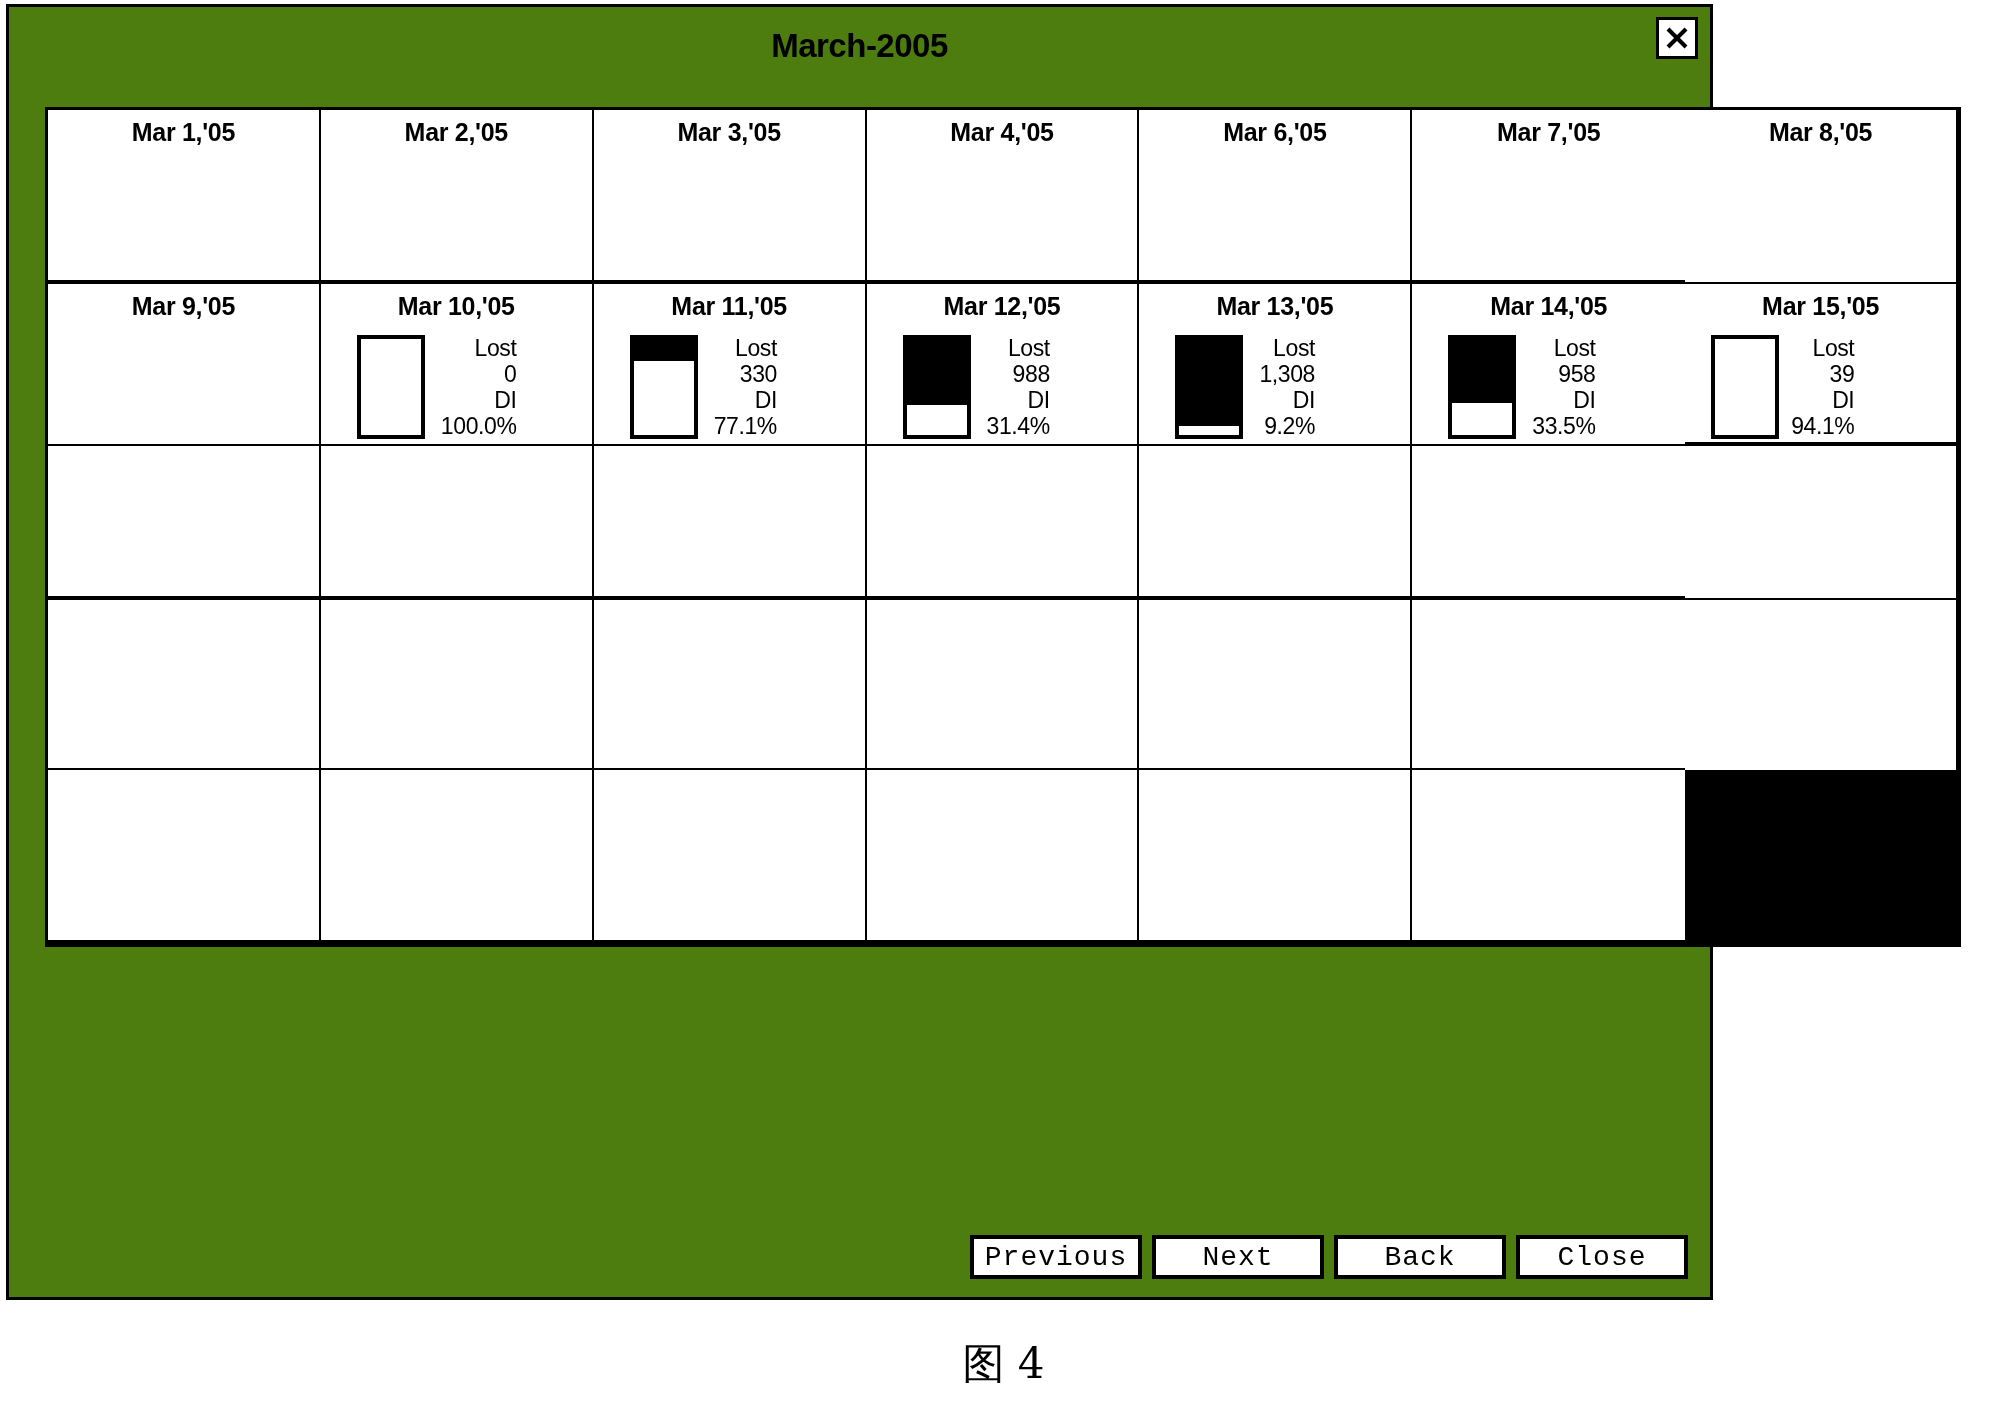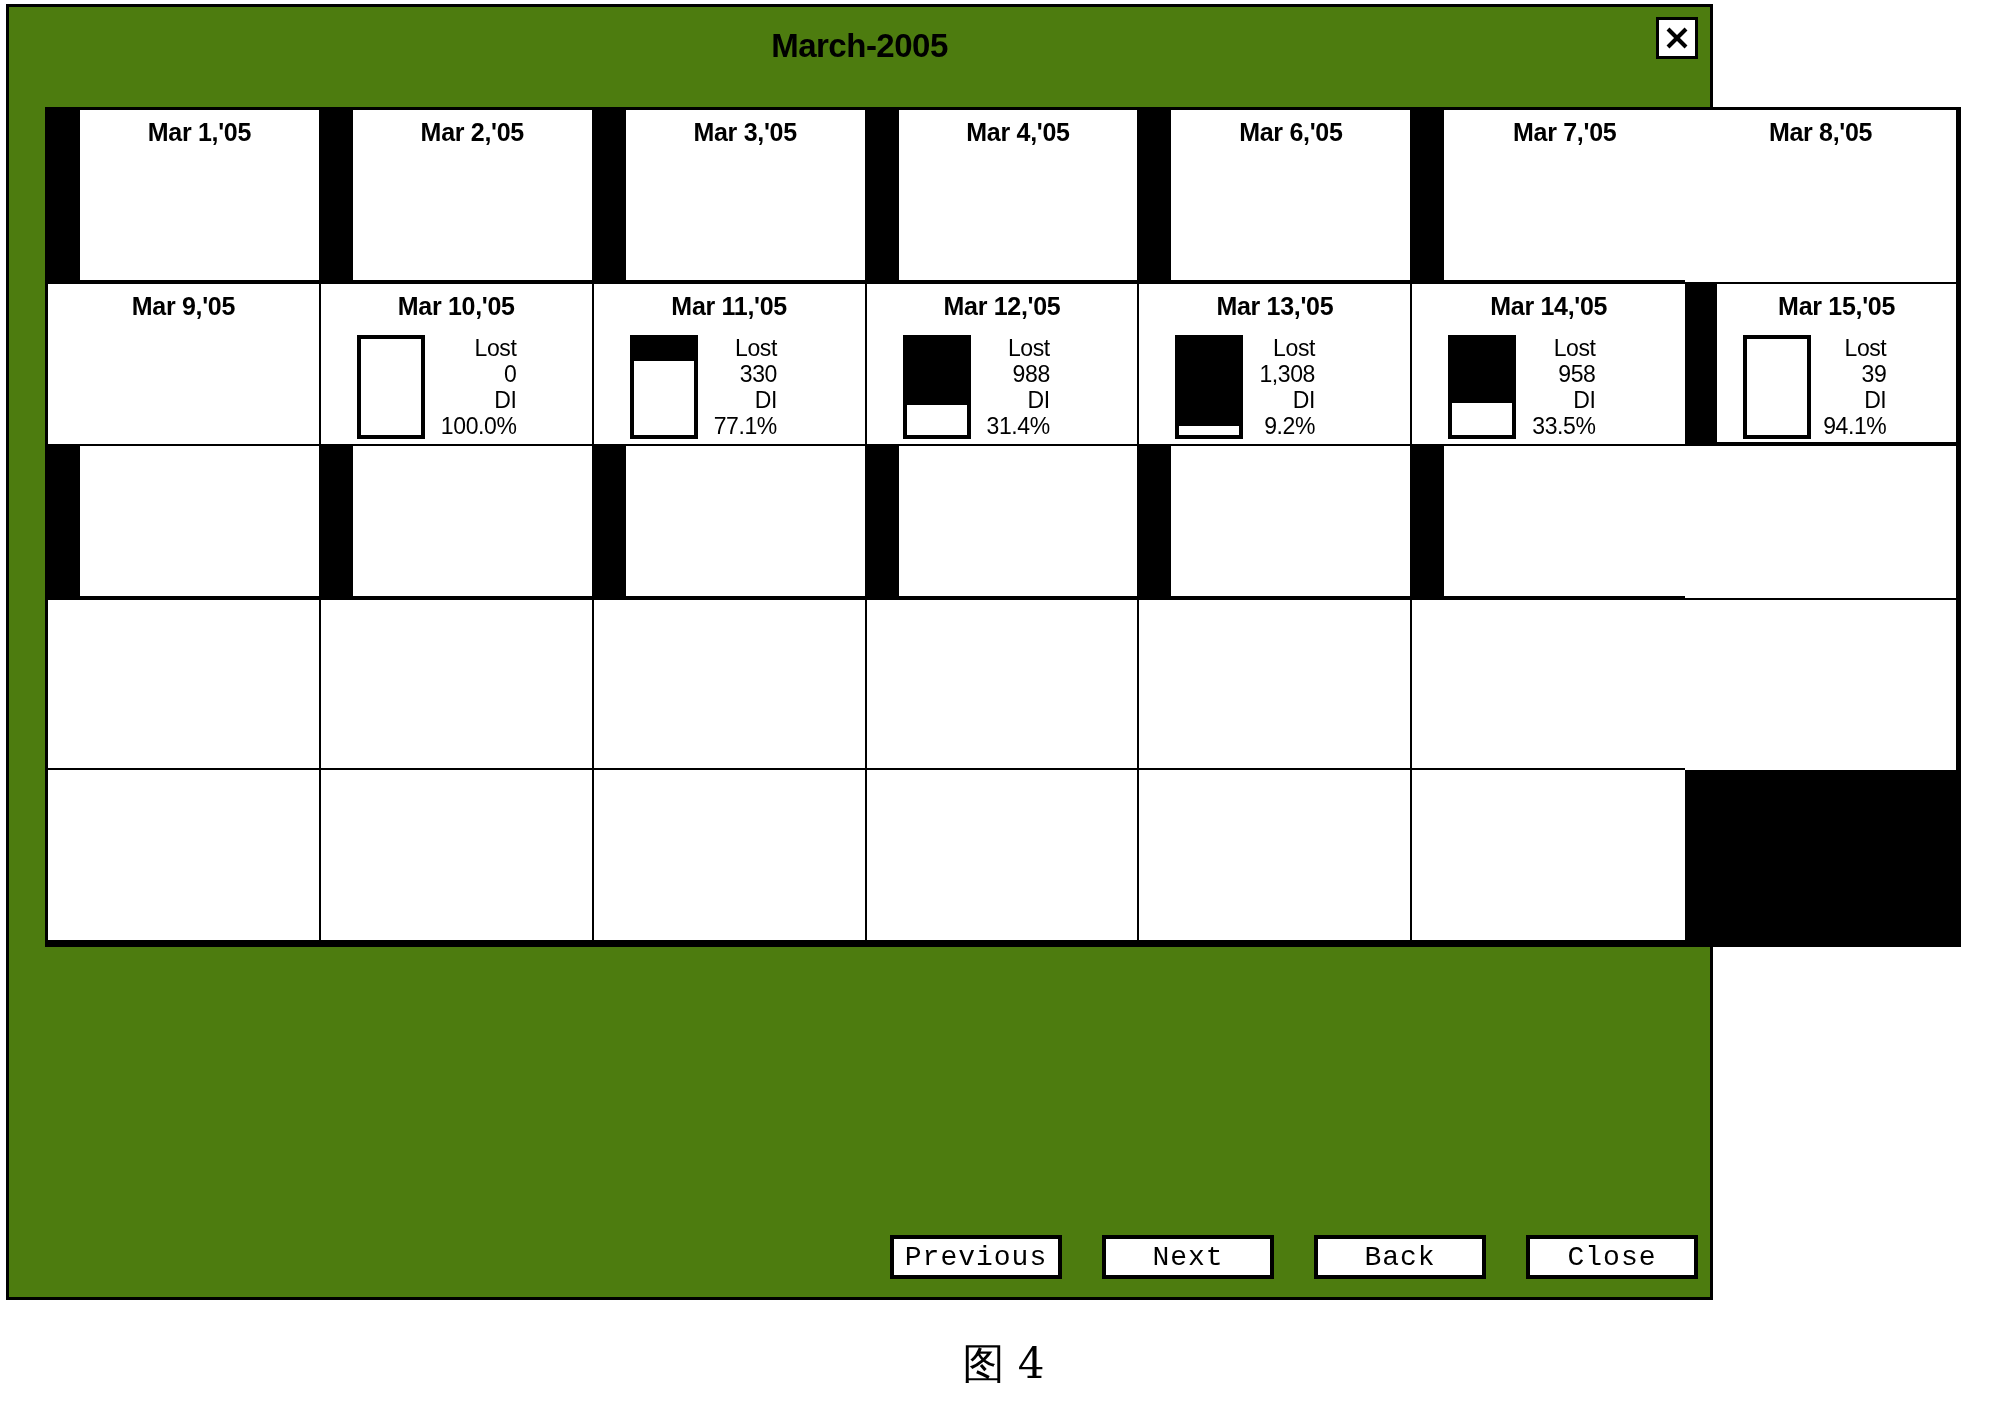--- a/index.html
+++ b/index.html
@@ -80,21 +80,21 @@
     background: #fff;
     box-sizing: border-box;
     border-right: 2px solid #000;
     border-bottom: 2px solid #000;
     position: relative;
     overflow: hidden;
   }
   .cell.last-col { border-right: none; }
   .cell.last-row { border-bottom: none; }
   
-  .cell.thick-bottom { border-bottom: 4px solid #000; margin-left: 32px; }
+  .cell.thick-bottom { border-bottom: 4px solid #000; }
 
   .day-label {
     text-align: center;
     font-size: 25px;
     font-weight: bold;
     padding-top: 10px;
     letter-spacing: -0.3px;
     line-height: 1;
   }
 
@@ -132,27 +132,27 @@
   }
   .stats div { height: 26px; }
 
   
   .cell.narrow-pad .day-content { padding-left: 26px; gap: 12px; }
 
   
   #buttonbar {
     position: absolute;
     left: 36px;
-    right: 12px;
+    right: 22px;
     bottom: 16px;
     height: 48px;
     display: flex;
     justify-content: flex-end;
     align-items: center;
-    gap: 40px;
+    gap: 10px;
   }
   .dlg-button {
     min-width: 172px;
     height: 44px;
     border: 4px solid #000;
     box-sizing: border-box;
     background: #fff;
     font-family: "Liberation Mono", monospace;
     font-size: 28px;
     letter-spacing: 1px;

